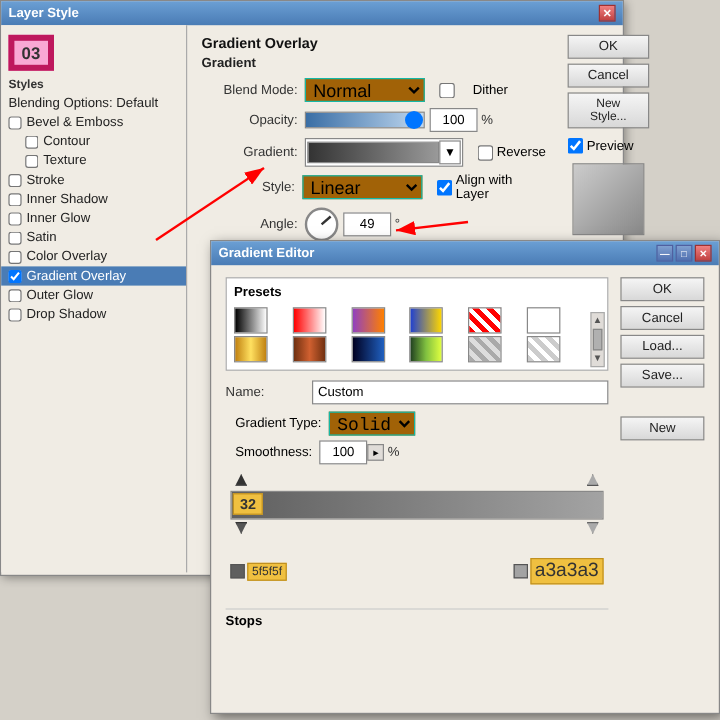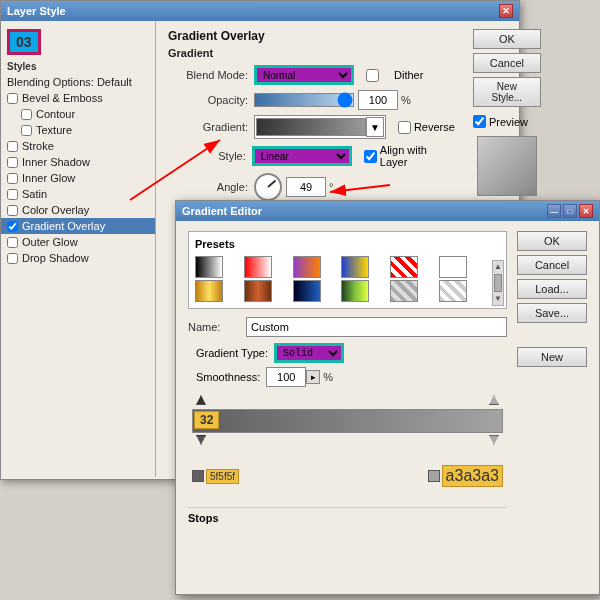--- a/index.html
+++ b/index.html
@@ -80,26 +80,26 @@
       background: #4a7cb5;
       color: white;
     }
 
     .sidebar-item input[type=checkbox] {
       margin-right: 4px;
       width: 11px; height: 11px;
     }
 
     .step-badge {
-      background: #0ea5e9;
+      background: #f9a8d4;
       color: #333;
       font-weight: bold;
       font-size: 14px;
       padding: 2px 6px;
-      border: 3px solid #be185d;
+      border: 5px solid #be185d;
       display: inline-block;
       margin: 4px 6px;
     }
 
     
     .main-panel {
       flex: 1;
       padding: 8px 12px;
       position: relative;
     }
@@ -125,24 +125,24 @@
     }
 
     .form-label {
       width: 80px;
       text-align: right;
       margin-right: 6px;
       color: #333;
     }
 
     .form-select {
-      border: 3px solid #14b8a6;
-      background: #a21caf;
+      border: 1px solid #14b8a6;
+      background: #a16207;
       padding: 1px 2px;
-      font-size: 10px;
+      font-size: 15px;
       height: 20px;
       min-width: 100px;
     }
 
     .form-input {
       border: 1px solid #888;
       background: white;
       padding: 1px 4px;
       font-size: 11px;
       height: 20px;
@@ -360,21 +360,21 @@
       border: 1px solid #888;
     }
 
     .name-row {
       display: flex;
       align-items: center;
       margin-bottom: 6px;
     }
 
     .name-label {
-      width: 58px;
+      width: 72px;
       font-weight: normal;
       color: #333;
     }
 
     .name-input {
       border: 1px solid #888;
       background: white;
       padding: 1px 4px;
       font-size: 11px;
       height: 20px;

